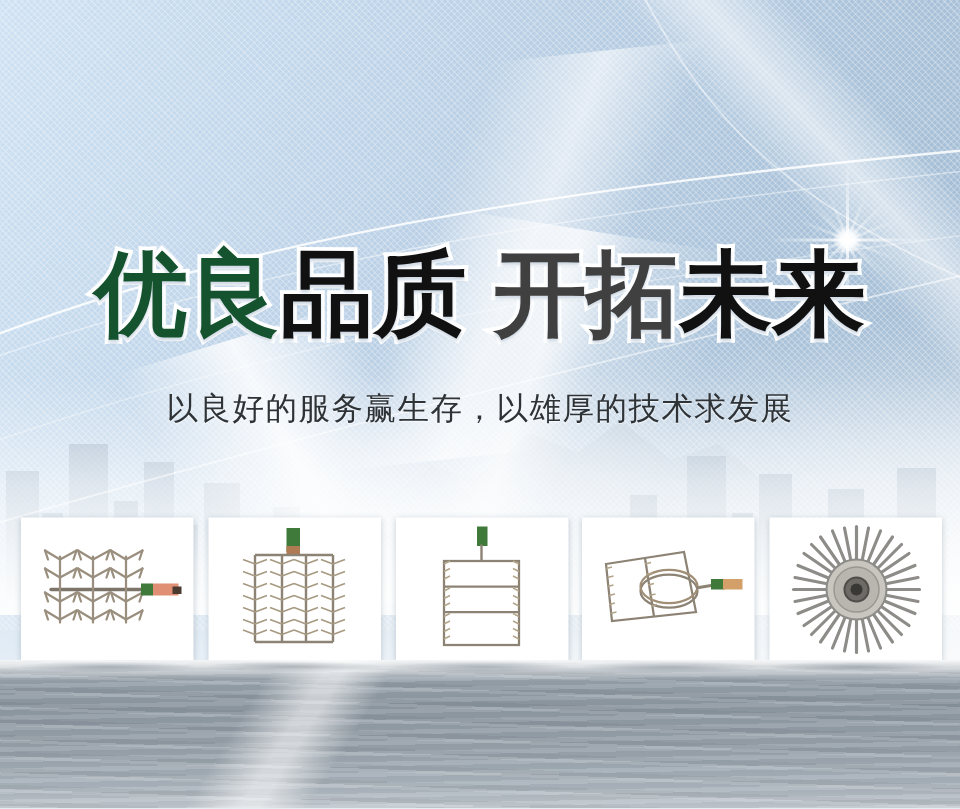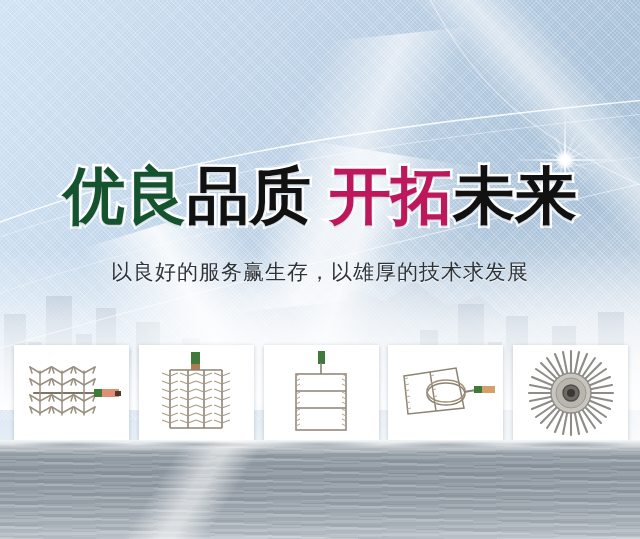--- a/index.html
+++ b/index.html
@@ -89,21 +89,21 @@
     font-size:62px;font-weight:bold;line-height:66px;
     letter-spacing:0px;white-space:nowrap;
   }
   .headline span{
     -webkit-text-stroke:5px #ffffff;
     paint-order:stroke fill;
     text-shadow:0 2px 2px rgba(120,150,180,.35);
   }
   .hl-blue{color:#14532d;}
   .hl-dark{color:#111111;}
-  .hl-orange{color:#be185d;}
+  .hl-orange{color:#404040;}
   .hl-gap{display:inline-block;width:18px;}
 
   
   .subtitle{
     position:absolute;left:0;top:258px;width:640px;
     text-align:center;
     font-family:"DejaVu Sans","Liberation Sans",sans-serif;
     font-size:21px;font-weight:normal;color:#2e3338;
     letter-spacing:1px;
     text-shadow:0 1px 1px rgba(255,255,255,.8);

